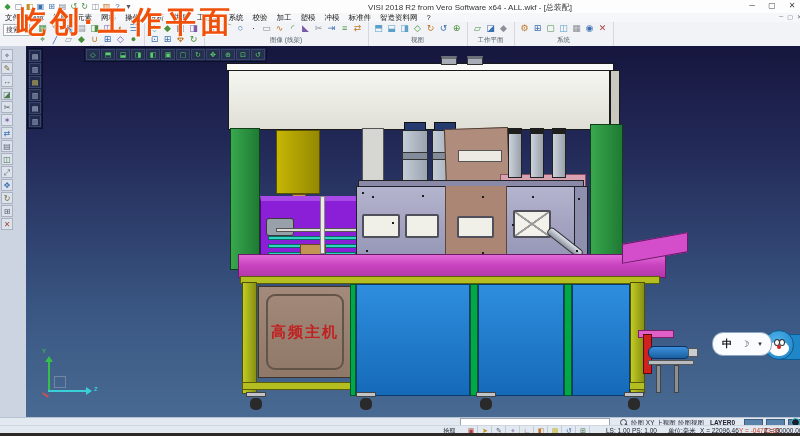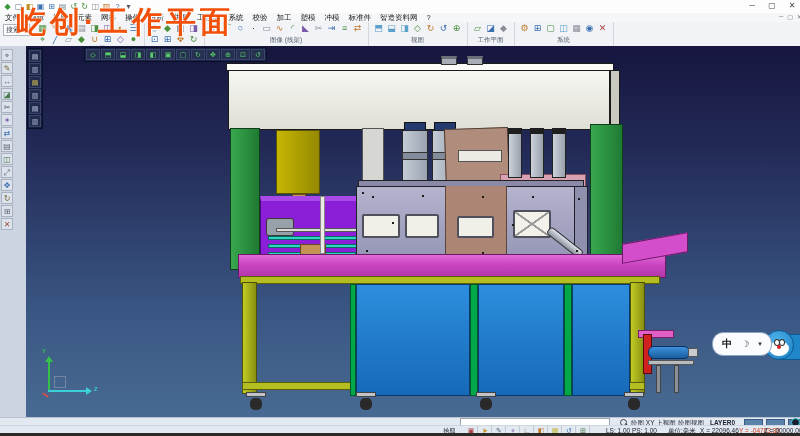--- a/index.html
+++ b/index.html
@@ -72,20 +72,21 @@
       <span class="ti" style="color: rgb(58, 111, 176);">▣</span>
       <span class="ti" style="color: rgb(58, 111, 176);">⊞</span>
       <span class="ti" style="color: rgb(106, 118, 132);">▤</span>
       <span class="ti" style="color: rgb(74, 143, 60);">↺</span>
       <span class="ti" style="color: rgb(74, 143, 60);">↻</span>
       <span class="ti" style="color: rgb(138, 143, 152);">◫</span>
       <span class="ti" style="color: rgb(192, 120, 40);">▥</span>
       <span class="ti" style="color: rgb(58, 111, 176);">?</span>
       <span class="ti" style="color: rgb(85, 85, 102);">▾</span>
     </div>
+  <div id="apptitle">VISI 2018 R2 from Vero Software x64 - ALL.wkf - [总装配]</div>
   <div id="winctl">
       <span class="ti" style="color: rgb(68, 68, 68);">─</span>
       <span class="ti" style="color: rgb(68, 68, 68);">▢</span>
       <span class="ti" style="color: rgb(68, 68, 68);">✕</span>
     </div>
 </div>
 
 <div class="abs" id="menubar">
   <div style="display:flex;gap:9px;">
       <span class="mi">文件</span>
@@ -302,20 +303,25 @@
        box-shadow:10px 4px #1c1c1c,60px 3px #1c1c1c,120px 4px #1c1c1c,170px 4px #1c1c1c,216px 6px #1c1c1c,4px 58px #1c1c1c,60px 62px #1c1c1c,120px 60px #1c1c1c,170px 62px #1c1c1c,214px 58px #1c1c1c,30px 30px #1c1c1c,150px 32px #1c1c1c;"></div>
 
   <div class="m" style="left:212px;top:208px;width:428px;height:24px;background:linear-gradient(180deg,#e36ad8 0%,#c944c0 45%,#b238a9 100%);border:1px solid #6a1a66;"></div>
   <div class="m" style="left:596px;top:192px;width:66px;height:20px;background:#d44ecc;border:1px solid #6a1a66;transform:skewY(-10deg);"></div>
 
   <div class="m" style="left:214px;top:230px;width:420px;height:8px;background:#b4be20;border:1px solid #5a5e08;"></div>
   <div class="m" style="left:216px;top:236px;width:15px;height:112px;background:linear-gradient(90deg,#c2cc24,#878f10);border:1px solid #4c500a;"></div>
   <div class="m" style="left:604px;top:236px;width:15px;height:112px;background:linear-gradient(90deg,#c2cc24,#878f10);border:1px solid #4c500a;"></div>
   <div class="m" style="left:216px;top:336px;width:403px;height:8px;background:#b4be20;border:1px solid #5a5e08;"></div>
 
+  <div class="m" style="left:232px;top:240px;width:94px;height:92px;background:linear-gradient(180deg,#a38a7a,#8f7868);border:1px solid #3f3429;">
+    <div style="position:absolute;left:7px;top:7px;right:7px;bottom:7px;border:2px solid #63544a;border-radius:9px;display:flex;align-items:center;justify-content:center;">
+      <span style="color:#c02020;font-size:15px;font-weight:bold;letter-spacing:2px;white-space:nowrap;">高频主机</span>
+    </div>
+  </div>
   <div class="m" style="left:324px;top:238px;width:6px;height:112px;background:#00a84a;border:1px solid #005a28;"></div>
   <div class="m" style="left:330px;top:238px;width:114px;height:112px;background:linear-gradient(180deg,#2e8ede,#156ab8);border:1px solid #0a3a70;"></div>
   <div class="m" style="left:444px;top:238px;width:8px;height:112px;background:#00a84a;border:1px solid #005a28;"></div>
   <div class="m" style="left:452px;top:238px;width:86px;height:112px;background:linear-gradient(180deg,#2e8ede,#156ab8);border:1px solid #0a3a70;"></div>
   <div class="m" style="left:538px;top:238px;width:8px;height:112px;background:#00a84a;border:1px solid #005a28;"></div>
   <div class="m" style="left:546px;top:238px;width:58px;height:112px;background:linear-gradient(180deg,#2e8ede,#156ab8);border:1px solid #0a3a70;"></div>
 
   <div class="m" style="left:220px;top:346px;width:20px;height:5px;background:#c0c4c8;border:1px solid #444;"></div>
   <div class="m" style="left:224px;top:352px;width:12px;height:12px;background:#2a2a2a;border-radius:40%;"></div>
   <div class="m" style="left:330px;top:346px;width:20px;height:5px;background:#c0c4c8;border:1px solid #444;"></div>

